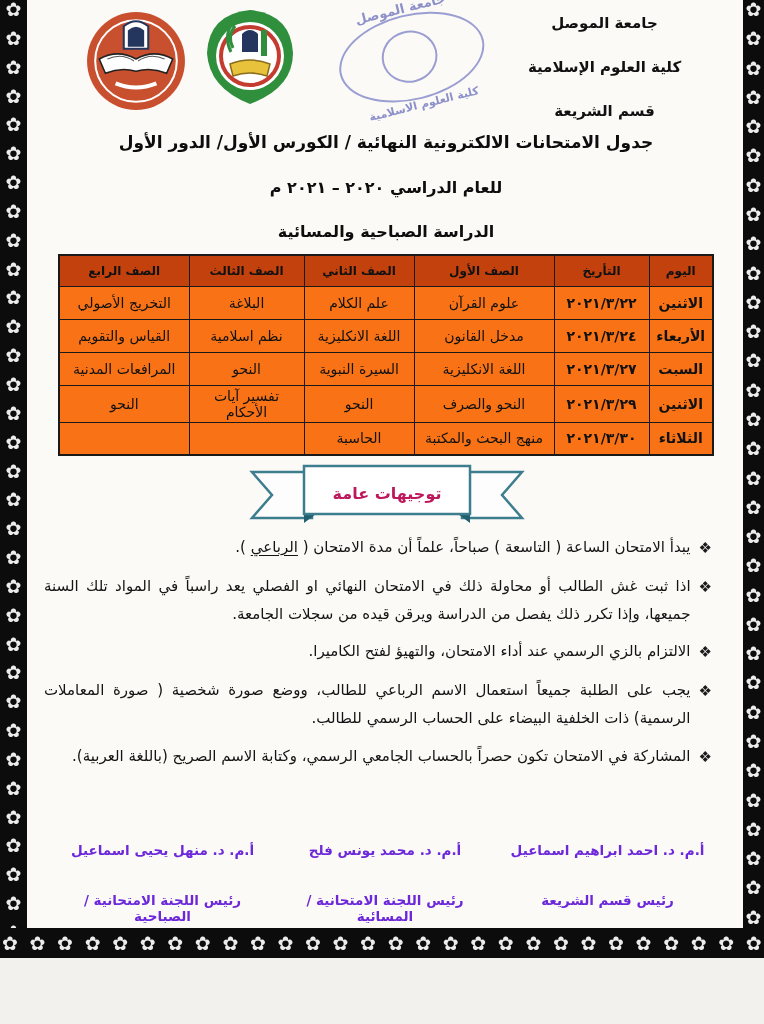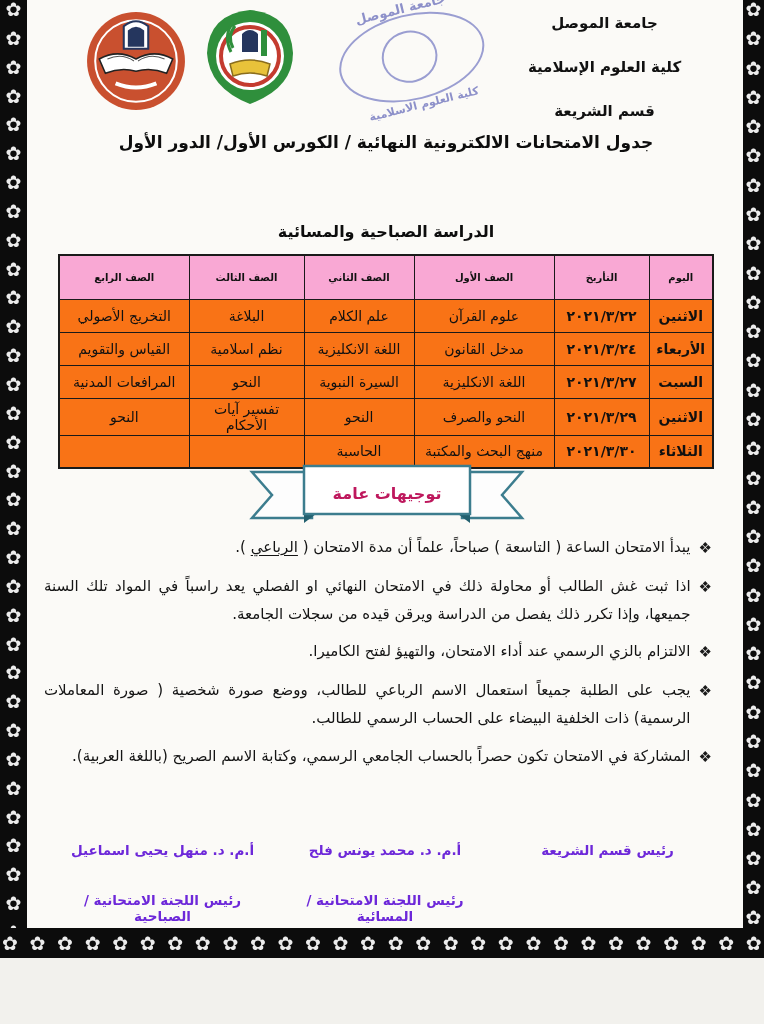--- a/index.html
+++ b/index.html
@@ -47,21 +47,21 @@
   .title-2 { top:178px; font-size:16px; }
   .title-3 { top:222px; font-size:16px; }
 
   
   .exam-table-wrap { position:absolute; left:58px; top:254px; }
   table.exam { border-collapse:collapse; direction:rtl; border:2px solid #1a1a1a; }
   table.exam th, table.exam td {
     border:1px solid #1a1a1a; text-align:center; vertical-align:middle;
     font-size:14px; color:#111; padding:2px 4px; height:33px; background:#f97316;
   }
-  table.exam th { background:#f9a8d4; font-weight:bold; height:44px; font-size:10px; }
+  table.exam th { background:#c2410c; font-weight:bold; height:31px; font-size:12px; }
   td.cell-day { background:#eef3d8; font-weight:bold; }
   td.cell-date { background:#fbe8de; font-weight:bold; font-size:13px; }
   .w-day{width:64px;} .w-date{width:95px;} .w-c1{width:140px;} .w-c2{width:110px;} .w-c3{width:115px;} .w-c4{width:130px;}
 
   
   .ribbon-wrap { position:absolute; left:248px; top:460px; width:278px; height:68px; }
   .ribbon-text {
     position:absolute; left:0; top:12px; width:100%; height:42px;
     display:flex; align-items:center; justify-content:center;
     font-weight:bold; font-size:16px; color:#be185d;
@@ -221,20 +221,21 @@
     <div class="t2">كلية العلوم الاسلامية</div>
   </div>
 
   <div class="org-block" dir="rtl">
     <div>جامعة الموصل</div>
     <div>كلية العلوم الإسلامية</div>
     <div>قسم الشريعة</div>
   </div>
 
   <div class="title-line title-1" dir="rtl">جدول الامتحانات الالكترونية النهائية / الكورس الأول/ الدور الأول</div>
+  <div class="title-line title-2" dir="rtl">للعام الدراسي ٢٠٢٠ – ٢٠٢١ م</div>
   <div class="title-line title-3" dir="rtl">الدراسة الصباحية والمسائية</div>
 
   <div class="exam-table-wrap">
     <table class="exam">
       <thead>
         <tr>
           <th class="w-day">اليوم</th>
           <th class="w-date">التأريخ</th>
           <th class="w-c1">الصف الأول</th>
           <th class="w-c2">الصف الثاني</th>
@@ -324,17 +325,18 @@
   <div class="signatures">
     <div class="sig-col">
       <div class="sig-name">أ.م. د. منهل يحيى اسماعيل</div>
       <div class="sig-role">رئيس اللجنة الامتحانية / الصباحية</div>
     </div>
     <div class="sig-col">
       <div class="sig-name">أ.م. د. محمد يونس فلح</div>
       <div class="sig-role">رئيس اللجنة الامتحانية / المسائية</div>
     </div>
     <div class="sig-col">
+      <div class="sig-name">أ.م. د. احمد ابراهيم اسماعيل</div>
       <div class="sig-role">رئيس قسم الشريعة</div>
     </div>
   </div>
 
 </div>
 
 </body></html>

